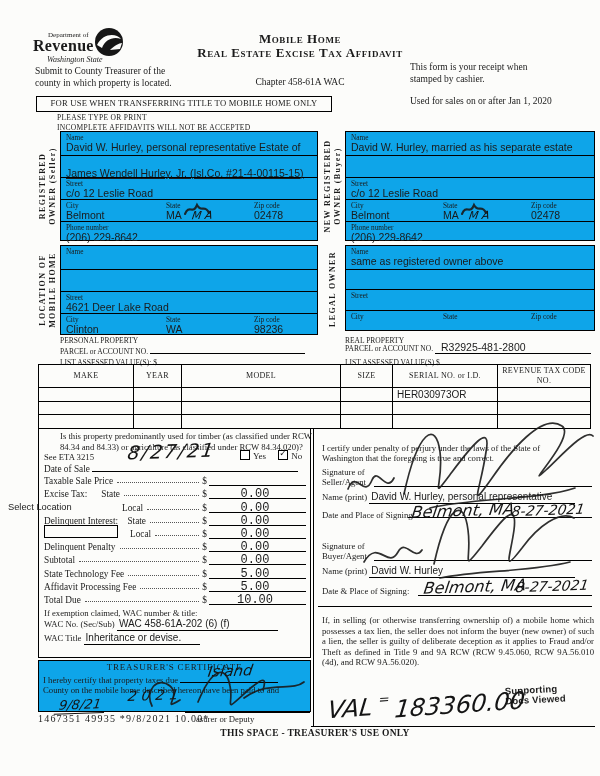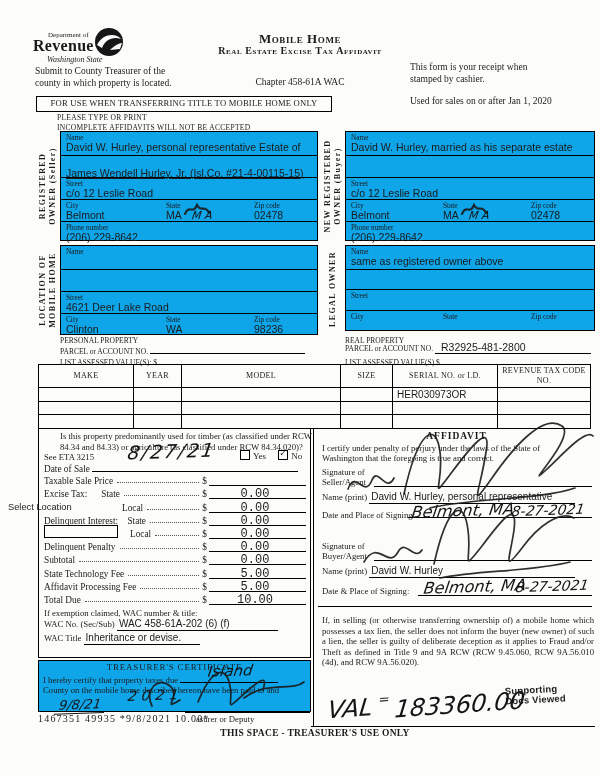--- a/index.html
+++ b/index.html
@@ -70,21 +70,21 @@
         <circle cx="16" cy="16" r="14" fill="#161616"></circle>
         <path d="M4 19 C10 7,23 7,28 13 C21 10,12 13,9 22 Z" fill="#fcfcfa"></path>
         <path d="M17 24 C21 20,26 17,29 17 L27 23 Z" fill="#fcfcfa"></path>
       </svg>
     </div>
   </div>
   <div class="abs ser9" style="left:35px;top:66px;">Submit to County Treasurer of the</div>
   <div class="abs ser9" style="left:35px;top:78px;">county in which property is located.</div>
 
   <div class="abs ctr sc bold" style="left:180px;top:31px;width:240px;font-size:13px;">Mobile Home</div>
-  <div class="abs ctr sc bold" style="left:150px;top:45px;width:300px;font-size:10px;">Real Estate Excise Tax Affidavit</div>
+  <div class="abs ctr sc bold" style="left:150px;top:45px;width:300px;font-size:13px;">Real Estate Excise Tax Affidavit</div>
   <div class="abs ctr ser9" style="left:180px;top:77px;width:240px;">Chapter 458-61A WAC</div>
 
   <div class="abs ser9" style="left:410px;top:62px;">This form is your receipt when</div>
   <div class="abs ser9" style="left:410px;top:74px;">stamped by cashier.</div>
   <div class="abs ser9" style="left:410px;top:96px;">Used for sales on or after Jan  1, 2020</div>
 
   <div class="abs ctr" style="left:36px;top:96px;width:294px;height:13px;border:1px solid #000;font-size:8.6px;letter-spacing:.2px;padding-top:1px;">FOR USE WHEN TRANSFERRING TITLE TO MOBILE HOME ONLY</div>
   <div class="abs ser7" style="left:57px;top:113px;letter-spacing:.3px;">PLEASE TYPE OR PRINT</div>
   <div class="abs ser7" style="left:57px;top:123px;letter-spacing:.3px;">INCOMPLETE AFFIDAVITS WILL NOT BE ACCEPTED</div>
 
@@ -370,21 +370,20 @@
     <span>WAC No. (Sec/Sub)</span>
     <span class="wacval" style="min-width:155px;">WAC 458-61A-202 (6) (f)</span>
   </div>
   <div class="abs ser8" style="left:44px;top:633px;">
     <span>WAC Title</span>
     <span class="wacval" style="min-width:110px;">Inheritance or devise.</span>
   </div>
   <div class="abs ser8 ctr" style="left:40px;top:647px;width:268px;letter-spacing:.2px;margin-top:24px;">A MINIMUM OF $10.00 IS DUE IN FEE(S) AND/OR TAX.</div>
 
   <div class="abs" style="left:313px;top:428px;width:0;height:299px;border-left:1.4px solid #000;"></div>
-  <div class="abs ctr bold" style="left:318px;top:431px;width:277px;font-size:9.5px;letter-spacing:1px;">AFFIDAVIT</div>
   <div class="abs ser8" style="left:322px;top:443px;">I certify under penalty of perjury under the laws of the State of</div>
   <div class="abs ser8" style="left:322px;top:453px;">Washington that the foregoing is true and correct.</div>
 
   <div class="abs ser8" style="left:322px;top:467px;">Signature of</div>
   <div class="abs ser8" style="left:322px;top:477px;">Seller/Agent</div>
   <div class="abs" style="left:374px;top:486px;width:218px;border-bottom:1px solid #000;"></div>
 
   <div class="abs ser8" style="left:322px;top:492px;">
     <span>Name (print)</span>
     <span class="wacval" style="min-width:200px;">David W. Hurley, personal representative</span>

